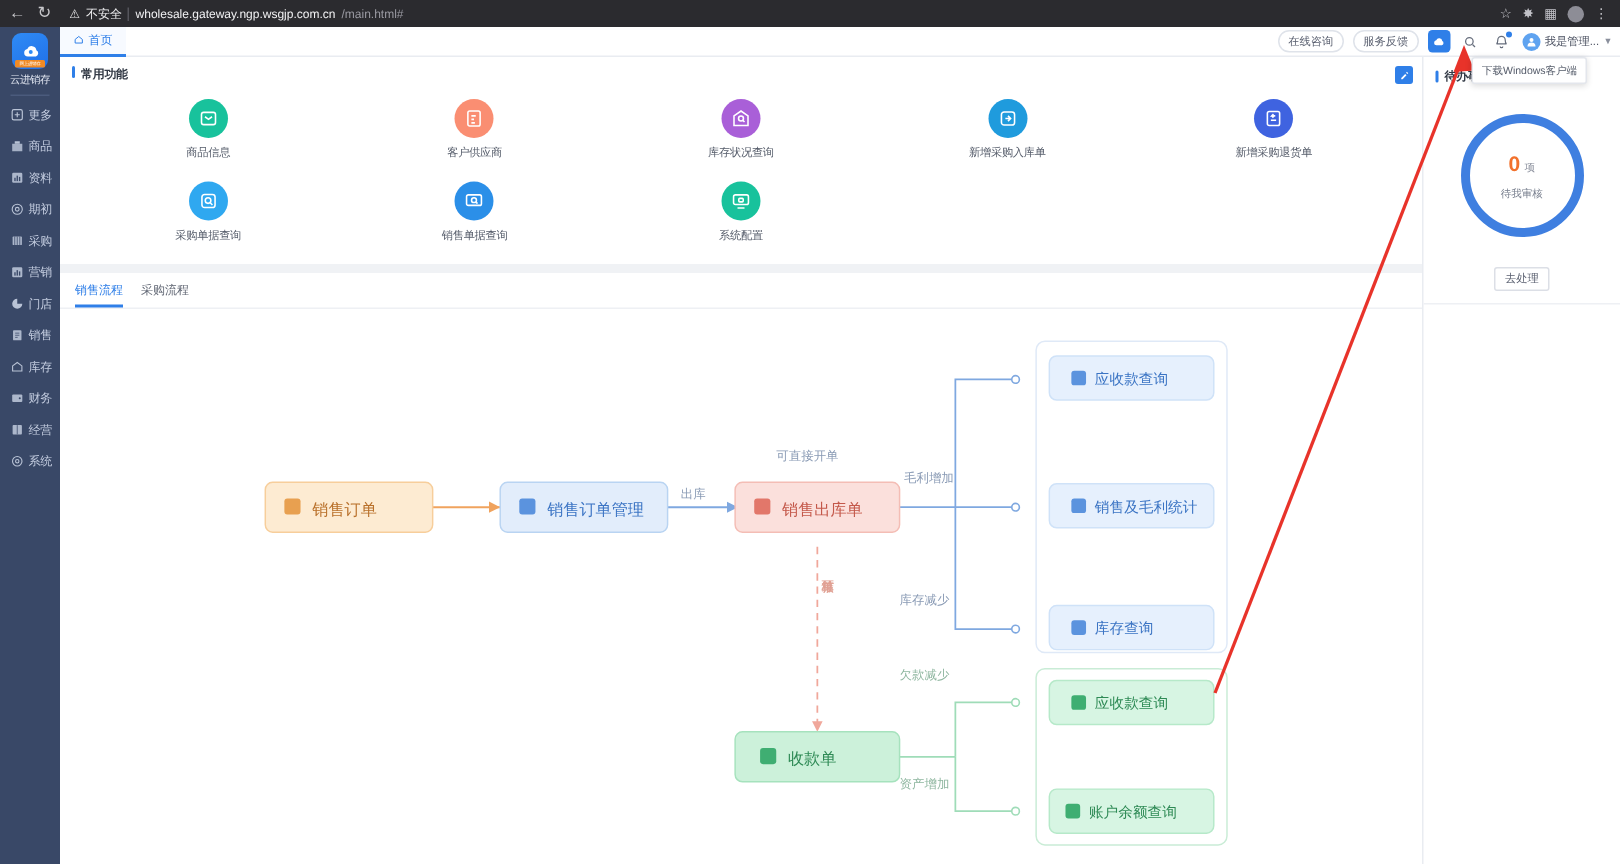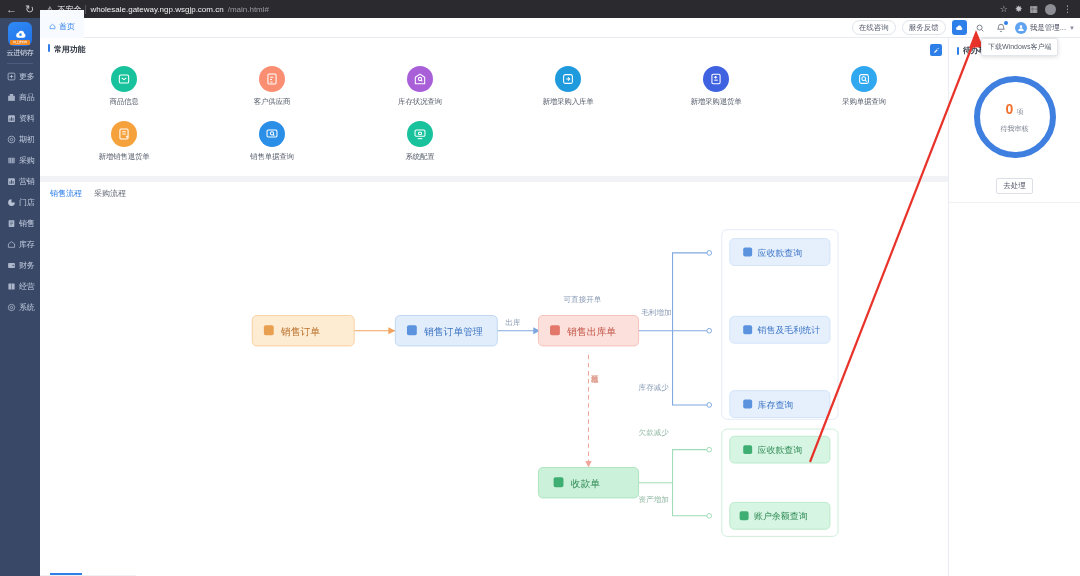--- a/index.html
+++ b/index.html
@@ -69,21 +69,21 @@
   .side-lab { font-size: 8px; color: #c4cde0; letter-spacing: -0.2px; white-space: nowrap; }
 
   
   .main-col { flex: 1; display: flex; flex-direction: column; min-width: 0; background: #f0f2f5; }
 
   .topbar {
     height: 20px; background: #fff; display: flex; align-items: center;
     justify-content: space-between; padding: 0 5px 0 0; border-bottom: 1px solid #e9ecf1;
   }
   .tab-home {
-    display: flex; align-items: center; gap: 3px; height: 36px;
+    display: flex; align-items: center; gap: 3px; height: 20px;
     padding: 0 9px; font-size: 8px; color: #2f7fe8; border-bottom: 2px solid #2f7fe8;
     background: #f7faff; cursor: pointer;
   }
   .tab-home svg { width: 7px; height: 7px; }
   .top-right { display: flex; align-items: center; gap: 6px; text-align: center; }
   .pill {
     font-size: 7.5px; color: #5a6070; border: 1px solid #dfe3ea;
     border-radius: 9px; padding: 1.5px 6px; background: #fff; cursor: pointer;
     white-space: nowrap;
   }
@@ -119,34 +119,34 @@
   .bar-mark { width: 2px; height: 8px; background: #2f7fe8; border-radius: 1px; }
   .panel-title { font-size: 8px; color: #333a46; font-weight: bold; letter-spacing: -0.2px; }
   .edit-fab {
     position: absolute; right: 6px; top: 6px; width: 12px; height: 12px;
     background: #2f7fe8; border-radius: 2px; display: flex;
     align-items: center; justify-content: center; cursor: pointer;
   }
   .edit-fab svg { width: 7px; height: 7px; }
 
   .fn-grid {
-    display: grid; grid-template-columns: repeat(6, 1fr);
+    display: grid; grid-template-columns: repeat(5, 1fr);
     row-gap: 14px; padding: 8px 10px 14px 10px;
   }
   .fn-cell {
     display: flex; flex-direction: column; align-items: center; gap: 5px; cursor: pointer;
   }
   .fn-circle {
     width: 26px; height: 26px; border-radius: 50%; display: flex;
     align-items: center; justify-content: center;
   }
   .fn-circle svg { width: 14px; height: 14px; }
   .fn-label { font-size: 7.5px; color: #555c6a; letter-spacing: -0.2px; white-space: nowrap; }
 
-  .proc-panel { margin-top: 6px; background: #fff; flex: 1; display: flex; min-height: 0; }
+  .proc-panel { margin-top: 6px; background: #fff; flex: 1; display: flex; flex-direction: column; min-height: 0; }
   .proc-tabs { display: flex; gap: 12px; padding: 6px 10px 0 10px; border-bottom: 1px solid #eef0f4; }
   .proc-tab { font-size: 8px; color: #616774; padding-bottom: 4px; cursor: pointer; }
   .proc-tab.on { color: #2f7fe8; border-bottom: 2px solid #2f7fe8; }
 
   .flow-wrap { flex: 1; position: relative; min-height: 0; }
   .flow-svg { position: absolute; inset: 0; width: 100%; height: 100%; }
 
   
   .rail {
     width: 132px; flex: 0 0 132px; background: #fff; border-left: 1px solid #e9ecf1;
@@ -455,30 +455,20 @@
                 <svg viewBox="0 0 24 24" fill="none" stroke="#fff" stroke-width="1.8">
                     <rect x="4.5" y="4.5" width="15" height="15" rx="3"></rect>
                     <circle cx="11.5" cy="11.5" r="3.2"></circle>
                     <path d="M14 14l2.5 2.5"></path>
                   </svg>
               </span>
               <span class="fn-label">采购单据查询</span>
             </div>
 
 
-            <div class="fn-cell">
-              <span class="fn-circle" style="background:#f5a23c">
-                <svg viewBox="0 0 24 24" fill="none" stroke="#fff" stroke-width="1.8">
-                    <rect x="5" y="3.5" width="14" height="17" rx="2"></rect>
-                    <path d="M9 8h6M9 12h6"></path>
-                    <path d="M15.5 16.5h3M17 15v3"></path>
-                  </svg>
-              </span>
-              <span class="fn-label">新增销售退货单</span>
-            </div>
 
             <div class="fn-cell">
               <span class="fn-circle" style="background:#2b8fe8">
                 <svg viewBox="0 0 24 24" fill="none" stroke="#fff" stroke-width="1.8">
                     <rect x="3.5" y="5" width="17" height="12" rx="2"></rect>
                     <circle cx="12" cy="11" r="2.8"></circle>
                     <path d="M14 13l2 2"></path>
                   </svg>
               </span>
               <span class="fn-label">销售单据查询</span>

